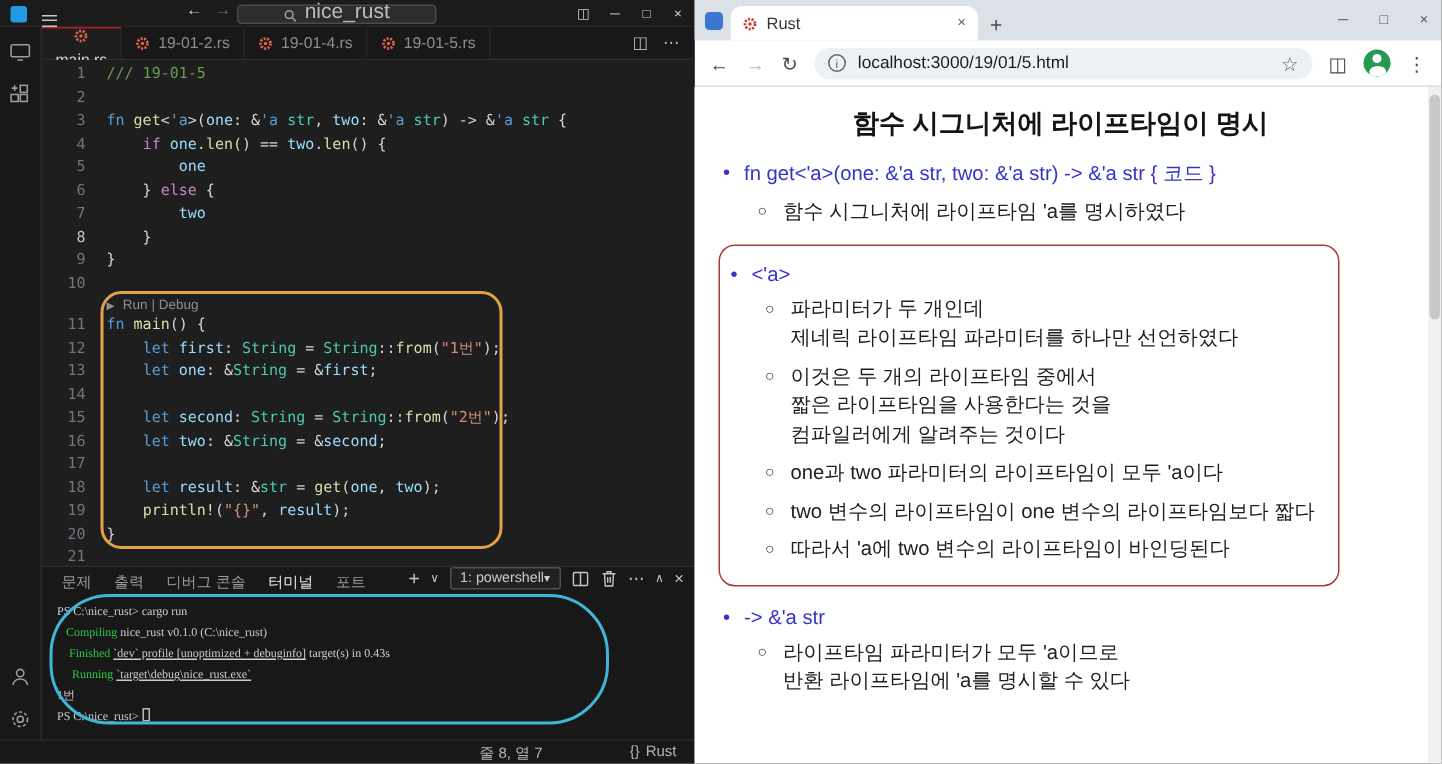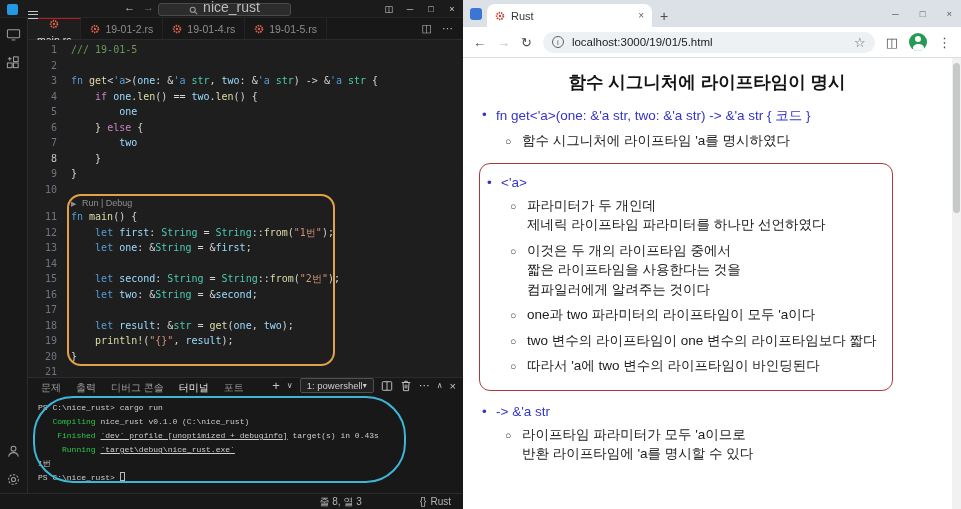--- a/index.html
+++ b/index.html
@@ -48,21 +48,21 @@
   .vs-panel { height:116px; background:#181818; border-top:1px solid #2b2b2b; flex:none; display:flex; flex-direction:column; }
   .panel-header { height:20px; display:flex; align-items:flex-start; padding-left:13px; flex:none; }
   .panel-tabs { display:flex; gap:15px; font-size:10px; color:#9a9a9a; }
   .ptab { padding:3px 0 2px; }
   .ptab.active { color:#e7e7e7; border-bottom:1px solid #d7d7d7; }
   .panel-actions { margin-left:auto; display:flex; align-items:center; gap:7px; padding-right:7px; color:#c5c5c5; font-size:11px; }
   .pa-plus { font-size:13px; }
   .pa-small { font-size:8px; }
   .shell-select { display:flex; align-items:center; border:1px solid #4f4f4f; background:#212121; color:#cbcbcb; font-size:9.5px; padding:1px 6px; border-radius:2px; }
   .shell-select .caret { font-size:8px; }
-  .terminal { flex:1; padding:3px 0 0 10px; font-family:Liberation Mono, monospace; font-size:8px; line-height:14px; white-space:pre; overflow:hidden; }
+  .terminal { flex:1; padding:3px 0 0 10px; font-family:Liberation Serif, serif; font-size:8px; line-height:14px; white-space:pre; overflow:hidden; }
   .tt.d{color:#cccccc} .tt.g{color:var(--terminal-green,#2bc948)} .tt.u{color:#cccccc;text-decoration:underline}
   .tcursor { display:inline-block; width:5px; height:9px; border:1px solid #b9b9b9; vertical-align:-1px; }
 
   .vs-statusbar { height:16px; background:#181818; border-top:1px solid #2b2b2b; display:flex; align-items:center; justify-content:flex-end; gap:58px; padding:0 12px; font-size:10px; color:#b3b3b3; flex:none; }
   .sb-item { display:flex; gap:4px; align-items:center; }
 
   .annot { position:absolute; pointer-events:none; z-index:6; }
   .annot.orange { left:67px; top:194px; width:268px; height:172px; border:2px solid var(--annot-orange,#e2a348); border-radius:14px; }
   .annot.cyan { left:33px; top:396px; width:373px; height:87px; border:2px solid var(--annot-cyan,#3fb6d8); border-radius:40px; }
 
@@ -260,21 +260,21 @@
               <span class="pa-small">∧</span>
               <span>×</span>
             </div>
           </div>
           <div class="terminal" id="terminal-lines"><div class="tline"><span class="tt d">PS C:\nice_rust&gt; </span><span class="tt d">cargo run</span></div><div class="tline"><span class="tt d">   </span><span class="tt g">Compiling</span><span class="tt d"> nice_rust v0.1.0 (C:\nice_rust)</span></div><div class="tline"><span class="tt d">    </span><span class="tt g">Finished</span><span class="tt d"> </span><span class="tt u">`dev` profile [unoptimized + debuginfo]</span><span class="tt d"> target(s) in 0.43s</span></div><div class="tline"><span class="tt d">     </span><span class="tt g">Running</span><span class="tt d"> </span><span class="tt u">`target\debug\nice_rust.exe`</span></div><div class="tline"><span class="tt d">1번</span></div><div class="tline"><span class="tt d">PS C:\nice_rust&gt; </span><span class="tcursor"></span></div></div>
         </div>
       </div>
     </div>
 
     <div class="vs-statusbar">
-      <span class="sb-item">줄 8, 열 3</span>
+      <span class="sb-item">줄 8, 열 7</span>
       <span class="sb-item">
         <span>{}</span>
         <span>Rust</span>
       </span>
     </div>
 
     <div class="annot orange"></div>
     <div class="annot cyan"></div>
   </section>
 

